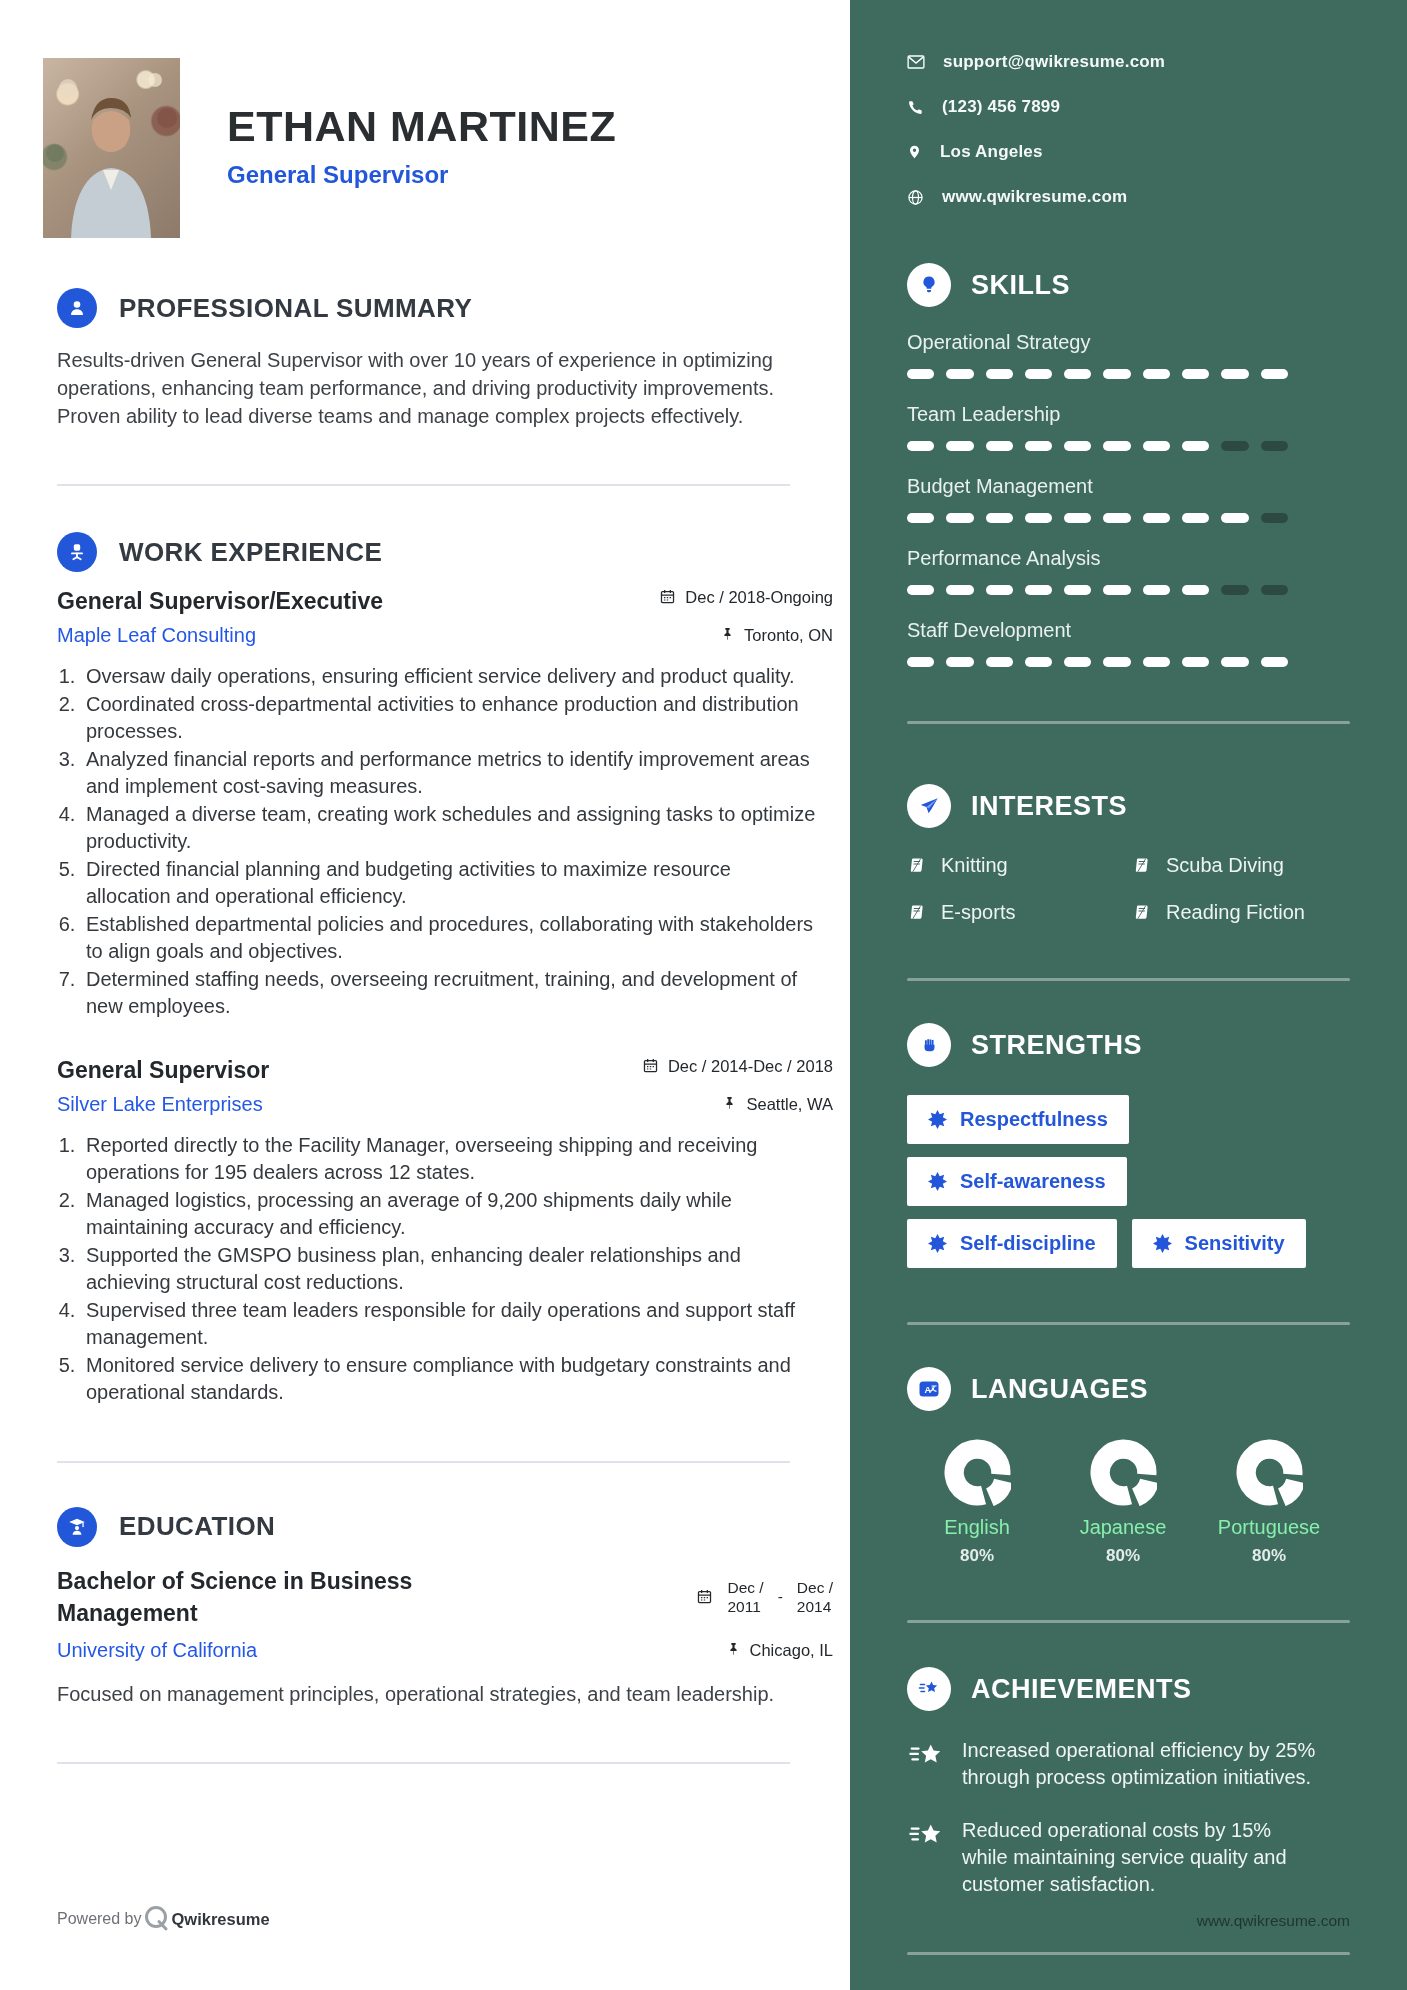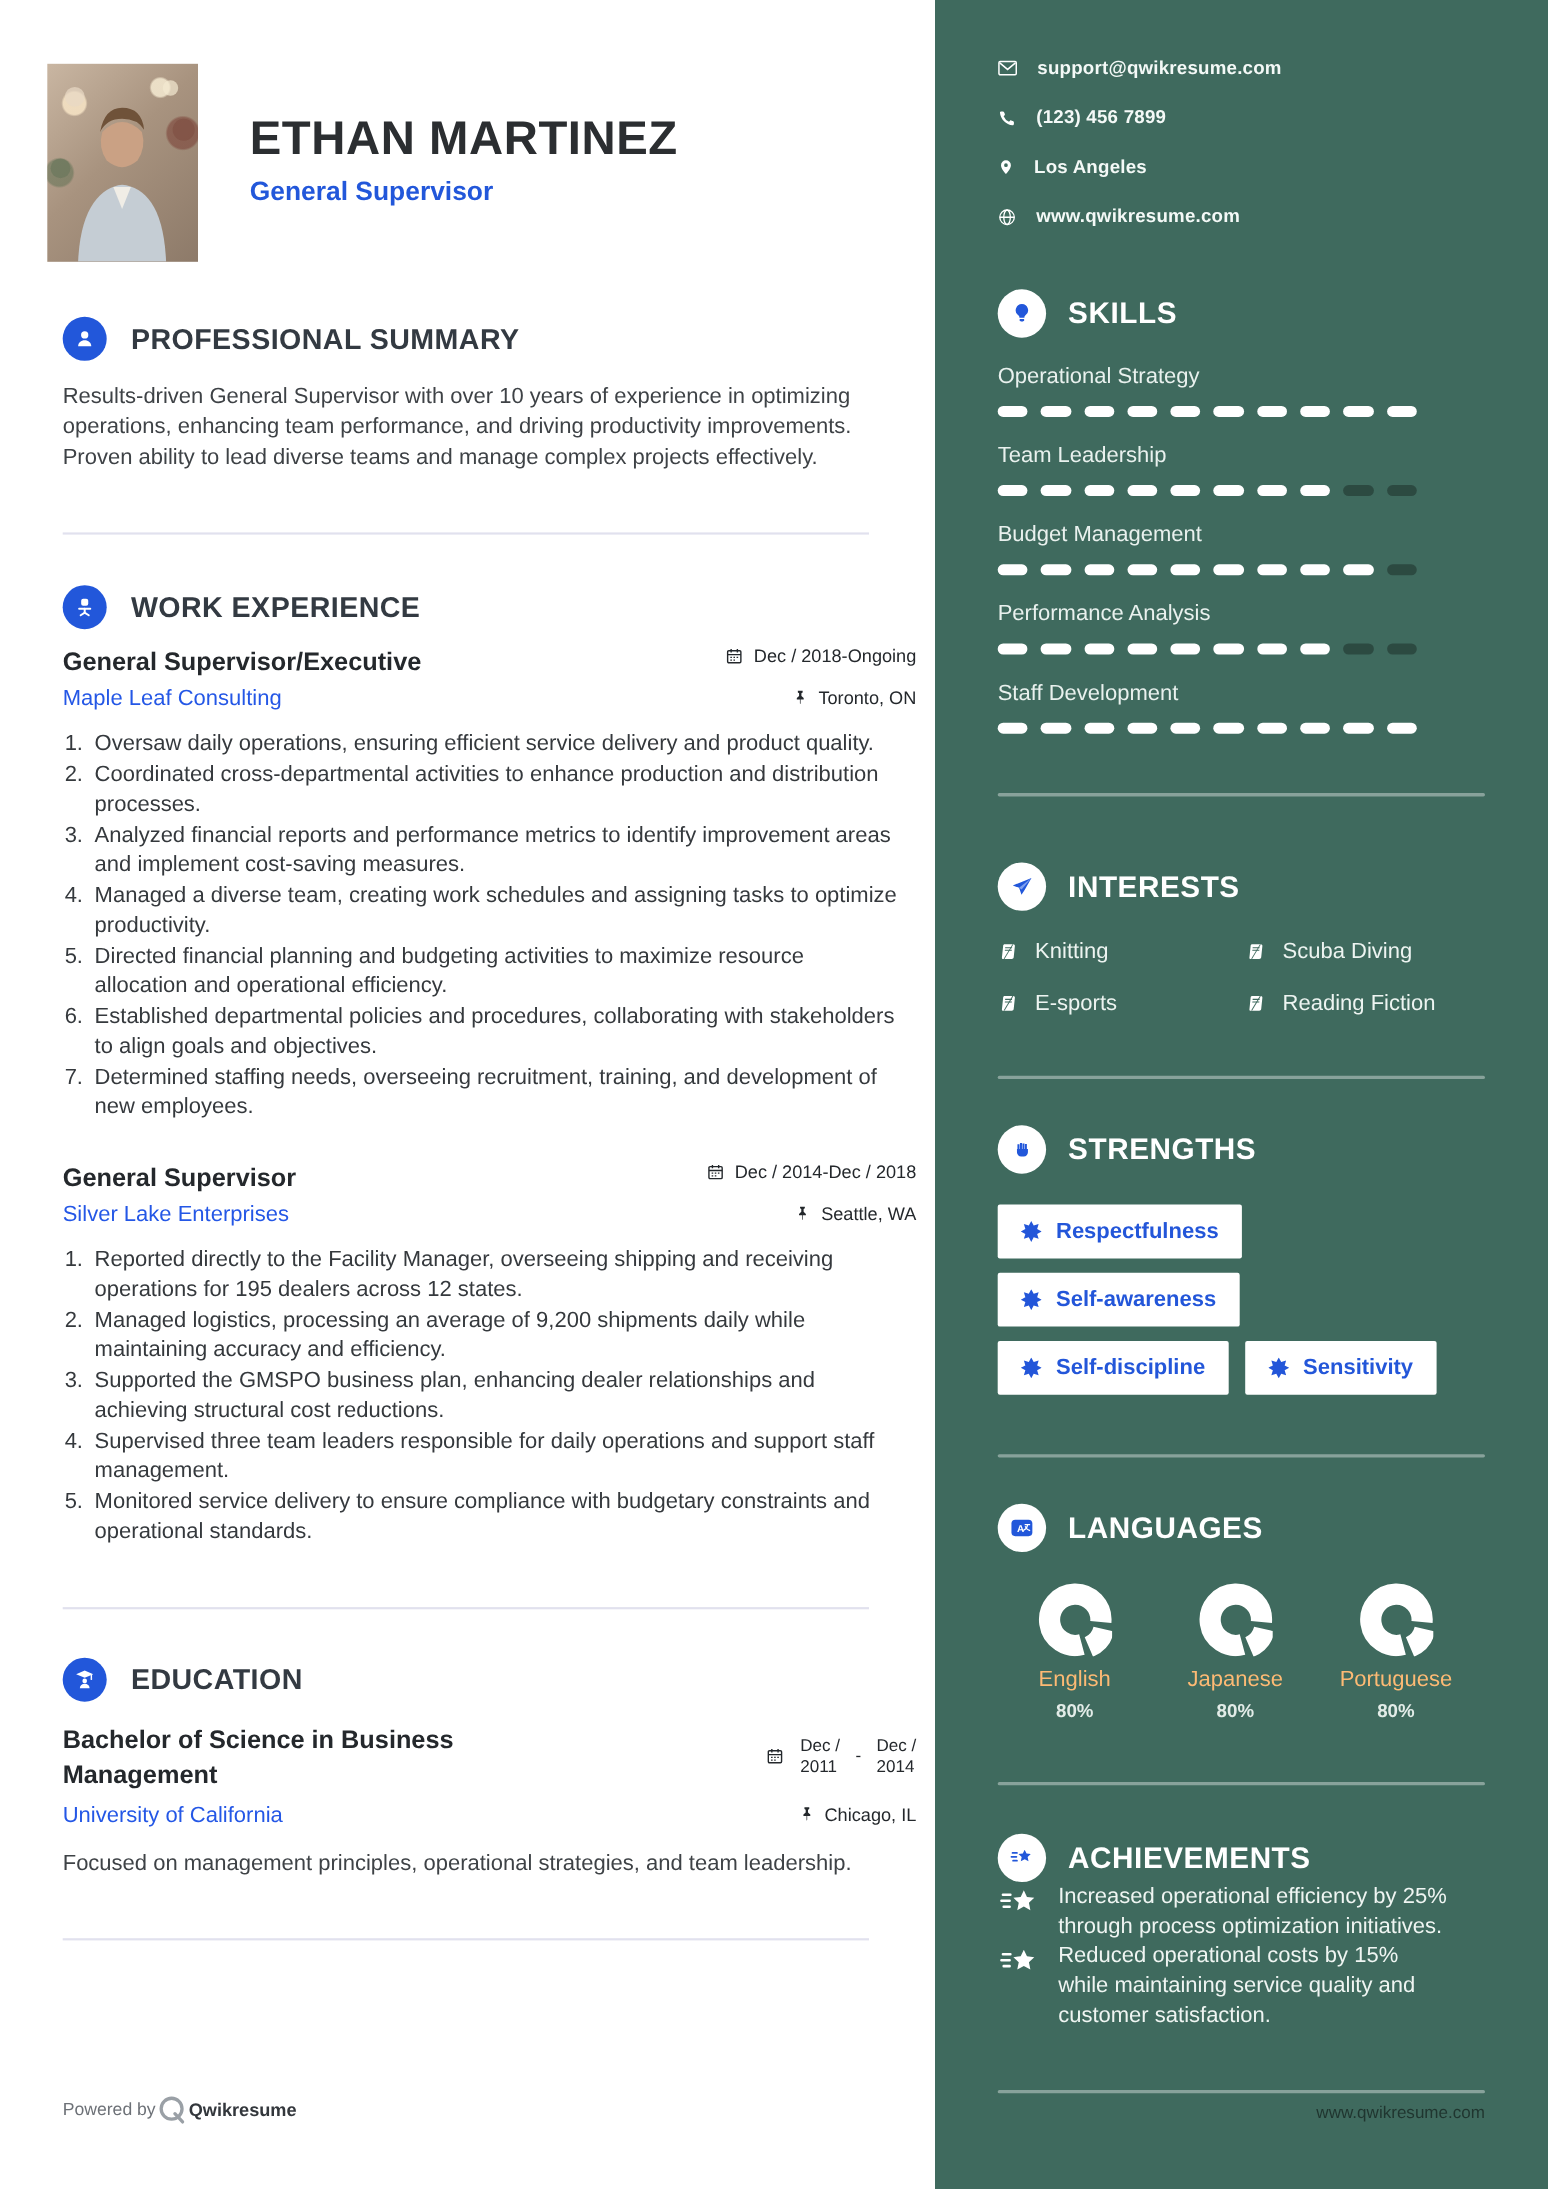--- a/index.html
+++ b/index.html
@@ -79,25 +79,25 @@
   .int-item .txt { font-size:20px; color:#edf4f1; font-weight:500; }
 
   .strengths { margin-top:42px; }
   .chips { margin-top:28px; display:flex; flex-wrap:wrap; gap:13px 15px; width:443px; }
   .chip { background:#fff; border-radius:2px; padding:13px 21px; display:flex; align-items:center; gap:13px; }
   .chip .txt { font-size:20px; color:#2356d9; font-weight:600; }
 
   .langs { margin-top:42px; }
   .lang-row { margin-top:28px; display:flex; justify-content:space-between; width:420px; margin-left:6px; }
   .lang { width:128px; display:flex; flex-direction:column; align-items:center; }
-  .lang .lname { margin-top:10px; font-size:20px; color:#fdba74; font-weight:500; }
+  .lang .lname { margin-top:10px; font-size:20px; color:#86efac; font-weight:500; }
   .lang .lpct { margin-top:7px; font-size:17px; color:#e3ece8; font-weight:600; }
 
   .achv { margin-top:44px; }
-  .achv-item { display:flex; gap:17px; }
+  .achv-item { display:flex; gap:17px; margin-top:26px; }
   .achv-item svg { flex:0 0 38px; margin-top:2px; }
   .achv-item p { font-size:20px; line-height:27px; color:#eff5f2; width:355px; }
 
   .sfooter { position:absolute; right:57px; bottom:60px; font-size:15.5px; color:rgba(0,0,0,.5); font-weight:500; }
 </style>
 </head>
 <body>
 
 <div class="page">
 

